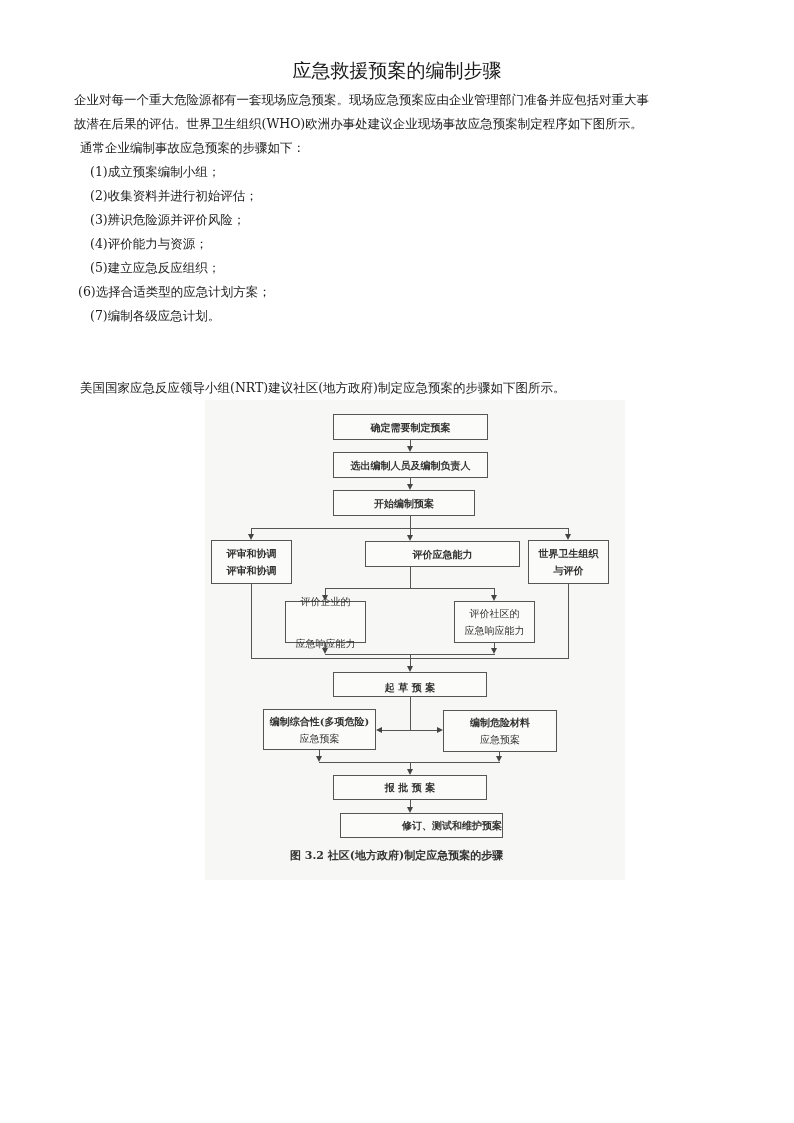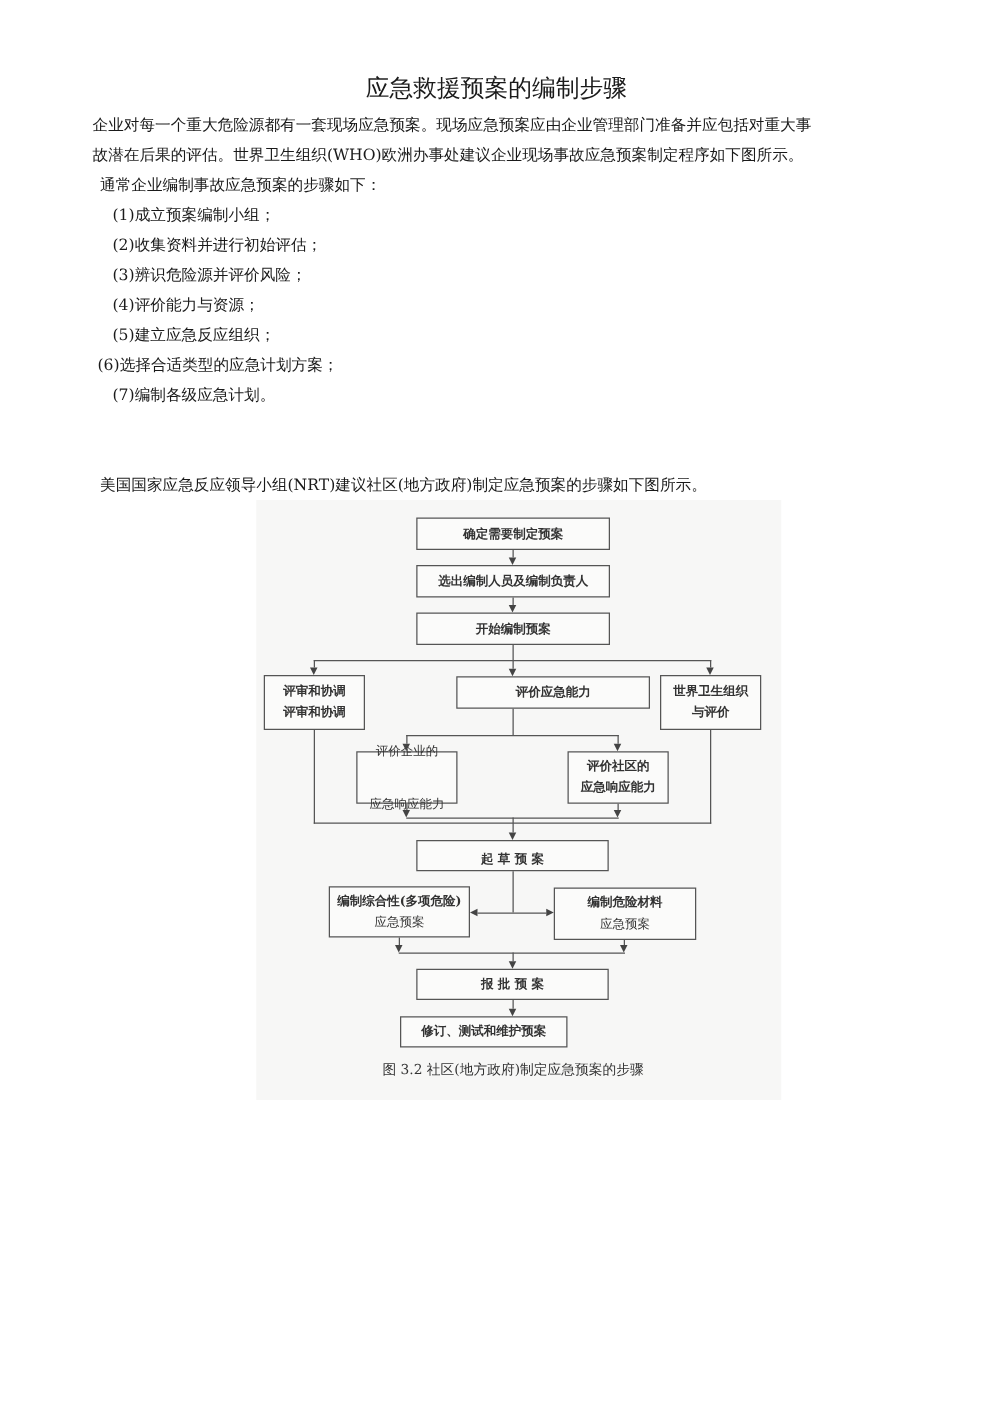--- a/index.html
+++ b/index.html
@@ -13,21 +13,21 @@
   .box { position: absolute; border: 1.3px solid #555; background: #fbfbfa;
          display: flex; align-items: center; justify-content: center; text-align: center;
          font-size: 10px; line-height: 17px; color: #333; box-sizing: border-box; font-weight: bold; }
   .ln { position: absolute; background: #555; }
   .arr { position: absolute; width: 0; height: 0; border-left: 3px solid transparent;
          border-right: 3px solid transparent; border-top: 6px solid #444; }
   .arrl { position: absolute; width: 0; height: 0; border-top: 3px solid transparent;
           border-bottom: 3px solid transparent; border-right: 6px solid #444; }
   .arrr { position: absolute; width: 0; height: 0; border-top: 3px solid transparent;
           border-bottom: 3px solid transparent; border-left: 6px solid #444; }
-  .caption { position: absolute; left: 306px; top: 848px; font-size: 11px; color: #333; font-weight: normal; white-space: nowrap; }
+  .caption { position: absolute; left: 290px; top: 848px; font-size: 11px; color: #333; font-weight: bold; white-space: nowrap; }
 </style>
 </head>
 <body>
 
 <div class="title">应急救援预案的编制步骤</div>
 
 <div class="para" style="top:88px;">企业对每一个重大危险源都有一套现场应急预案。现场应急预案应由企业管理部门准备并应包括对重大事</div>
 <div class="para" style="top:112px;">故潜在后果的评估。世界卫生组织(WHO)欧洲办事处建议企业现场事故应急预案制定程序如下图所示。</div>
 <div class="para" style="top:136px; left:80px;">通常企业编制事故应急预案的步骤如下：</div>
 
@@ -41,62 +41,62 @@
 <div class="para" style="top:328px; left:80px;margin-top:48px;">美国国家应急反应领导小组(NRT)建议社区(地方政府)制定应急预案的步骤如下图所示。</div>
 
 <div class="fig"></div>
 
 <div class="box" style="left:333px; top:414px; width:155px; height:26px;">
     <span>确定需要制定预案</span>
   </div>
 <div class="box" style="left:333px; top:452px; width:155px; height:26px;">
     <span>选出编制人员及编制负责人</span>
   </div>
-<div class="box" style="left:333px; top:490px; width:155px; height:26px;">
+<div class="box" style="left:333px; top:490px; width:142px; height:26px;">
     <span>开始编制预案</span>
   </div>
 
 <div class="box" style="left:211px; top:540px; width:81px; height:44px; flex-direction:column;">
   <span>评审和协调</span>
   <span>评审和协调</span>
 </div>
 <div class="box" style="left:333px; top:541px; width:155px; height:26px;margin-left:32px;">
     <span>评价应急能力</span>
   </div>
 <div class="box" style="left:528px; top:540px; width:81px; height:44px; flex-direction:column;">
   <span>世界卫生组织</span>
   <span>与评价</span>
 </div>
 
 <div class="box" style="left:285px; top:601px; width:81px; height:42px; flex-direction:column; font-weight:normal;gap:25px;">
   <span>评价企业的</span>
   <span>应急响应能力</span>
 </div>
-<div class="box" style="left:454px; top:601px; width:81px; height:42px; flex-direction:column; font-weight:bold;">
+<div class="box" style="left:454px; top:601px; width:81px; height:42px; flex-direction:column; font-weight:normal;">
   <span>评价社区的</span>
   <span>应急响应能力</span>
 </div>
 
 <div class="box" style="left:333px; top:672px; width:154px; height:25px;align-items:flex-end;">
     <span>起 草 预 案</span>
   </div>
 
 <div class="box" style="left:263px; top:709px; width:113px; height:41px; flex-direction:column;">
   <span>编制综合性(多项危险)</span>
   <span style="font-weight:normal;">应急预案</span>
 </div>
 <div class="box" style="left:443px; top:710px; width:114px; height:42px; flex-direction:column;">
   <span>编制危险材料</span>
   <span style="font-weight:normal;">应急预案</span>
 </div>
 
 <div class="box" style="left:333px; top:775px; width:154px; height:25px;">
     <span>报 批 预 案</span>
   </div>
-<div class="box" style="left:320px; top:813px; width:134px; height:25px;">
+<div class="box" style="left:340px; top:813px; width:163px; height:25px;justify-content:flex-end;">
     <span>修订、测试和维护预案</span>
   </div>
 
 <div class="ln" style="left:410px; top:440px; width:1px; height:6px;"></div>
 <div class="arr" style="left:407px; top:446px;"></div>
 <div class="ln" style="left:410px; top:478px; width:1px; height:6px;"></div>
 <div class="arr" style="left:407px; top:484px;"></div>
 
 <div class="ln" style="left:410px; top:516px; width:1px; height:19px;"></div>
 <div class="ln" style="left:251px; top:528px; width:318px; height:1px;"></div>

